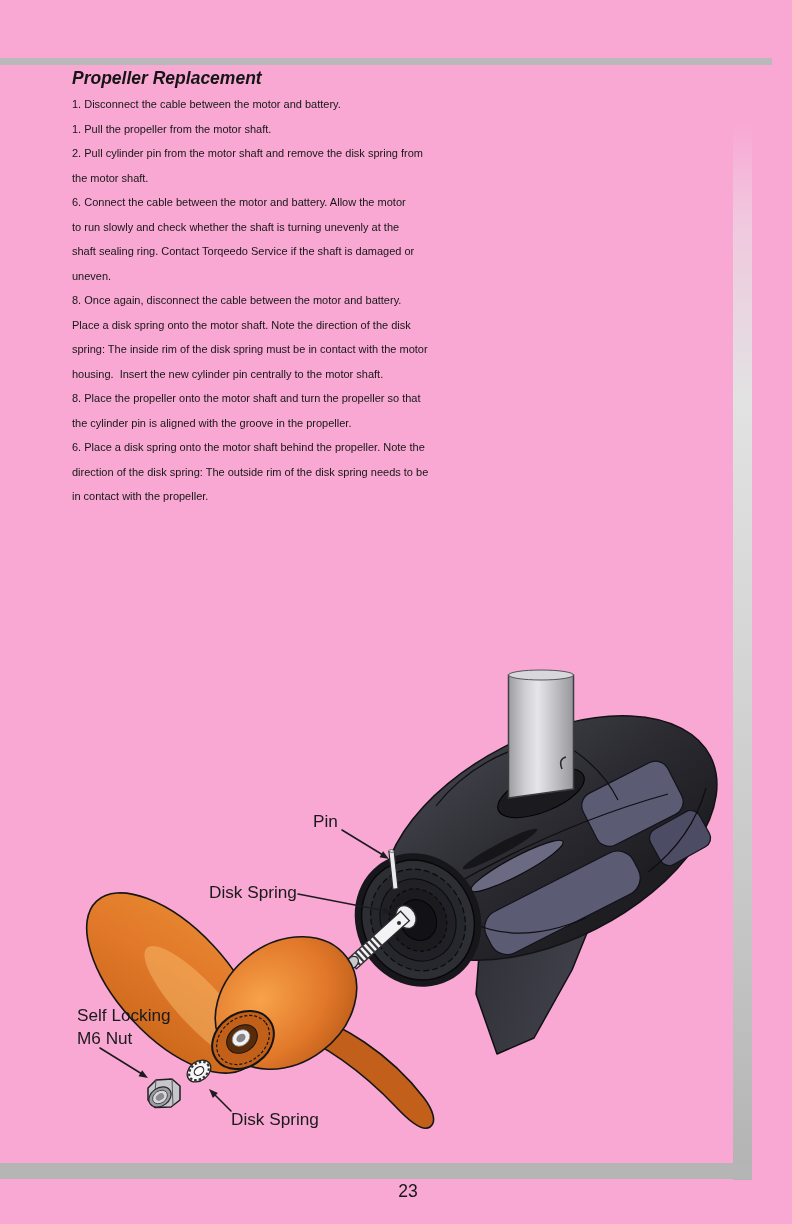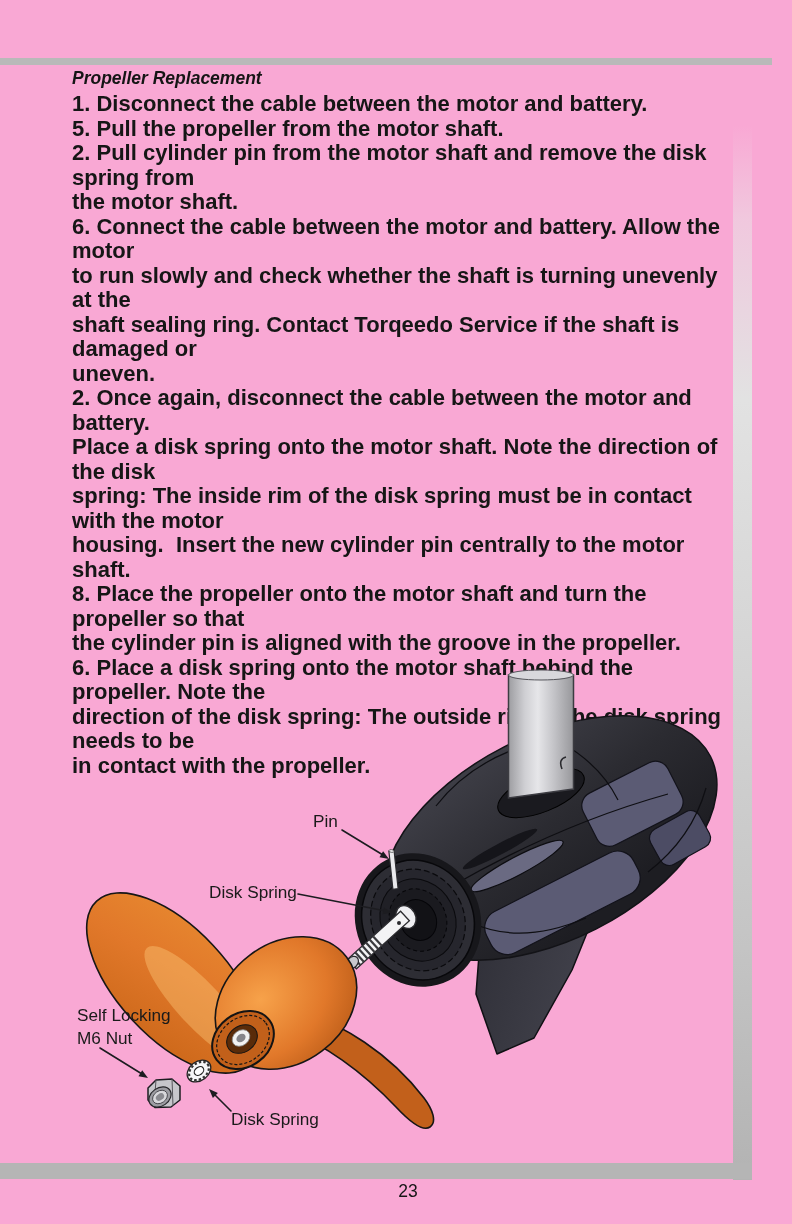--- a/index.html
+++ b/index.html
@@ -14,47 +14,47 @@
     background:linear-gradient(180deg, rgba(240,240,240,0) 0%, rgba(232,232,232,0.5) 9%,
       #e2e2e2 26%, #d4d4d4 52%, #c4c4c4 78%, #b3b3b3 100%);
   }
   .bottom-rule{position:absolute;left:0;top:1163px;width:752px;height:16px;background:#b5b5b5;}
   .content{position:absolute;left:72px;top:66px;width:660px;}
   .page-title{
     margin:0 0 1px 0;font-size:17.5px;font-weight:bold;font-style:italic;
     line-height:25px;color:#151515;
   }
   .step{
-    margin:0;font-size:22px;line-height:24.5px;white-space:pre-wrap;color:#161616;font-weight:bold;
+    margin:0;font-size:11px;line-height:24.5px;white-space:pre-wrap;color:#161616;
   }
   .page-number{
     position:absolute;left:12px;top:1181px;width:792px;text-align:center;
     font-size:17.5px;color:#161616;
   }
   .diagram-svg{position:absolute;left:0;top:0;width:792px;height:1224px;}
   .diagram-svg text{font-family:"Liberation Sans", sans-serif;font-size:17.2px;fill:#1a1a1a;}
 </style>
 </head>
 <body>
 
 <div class="page">
 
   <div class="top-rule"></div>
 
   <div class="content">
     <h1 class="page-title">Propeller Replacement</h1>
     <p class="step">1. Disconnect the cable between the motor and battery.</p>
-    <p class="step">5. Pull the propeller from the motor shaft.</p>
+    <p class="step">1. Pull the propeller from the motor shaft.</p>
     <p class="step">2. Pull cylinder pin from the motor shaft and remove the disk spring from
 the motor shaft.</p>
     <p class="step">6. Connect the cable between the motor and battery. Allow the motor
 to run slowly and check whether the shaft is turning unevenly at the
 shaft sealing ring. Contact Torqeedo Service if the shaft is damaged or
 uneven.</p>
-    <p class="step">2. Once again, disconnect the cable between the motor and battery.
+    <p class="step">8. Once again, disconnect the cable between the motor and battery.
 Place a disk spring onto the motor shaft. Note the direction of the disk
 spring: The inside rim of the disk spring must be in contact with the motor
 housing.  Insert the new cylinder pin centrally to the motor shaft.</p>
     <p class="step">8. Place the propeller onto the motor shaft and turn the propeller so that
 the cylinder pin is aligned with the groove in the propeller.</p>
     <p class="step">6. Place a disk spring onto the motor shaft behind the propeller. Note the
 direction of the disk spring: The outside rim of the disk spring needs to be
 in contact with the propeller.</p>
   </div>
 

